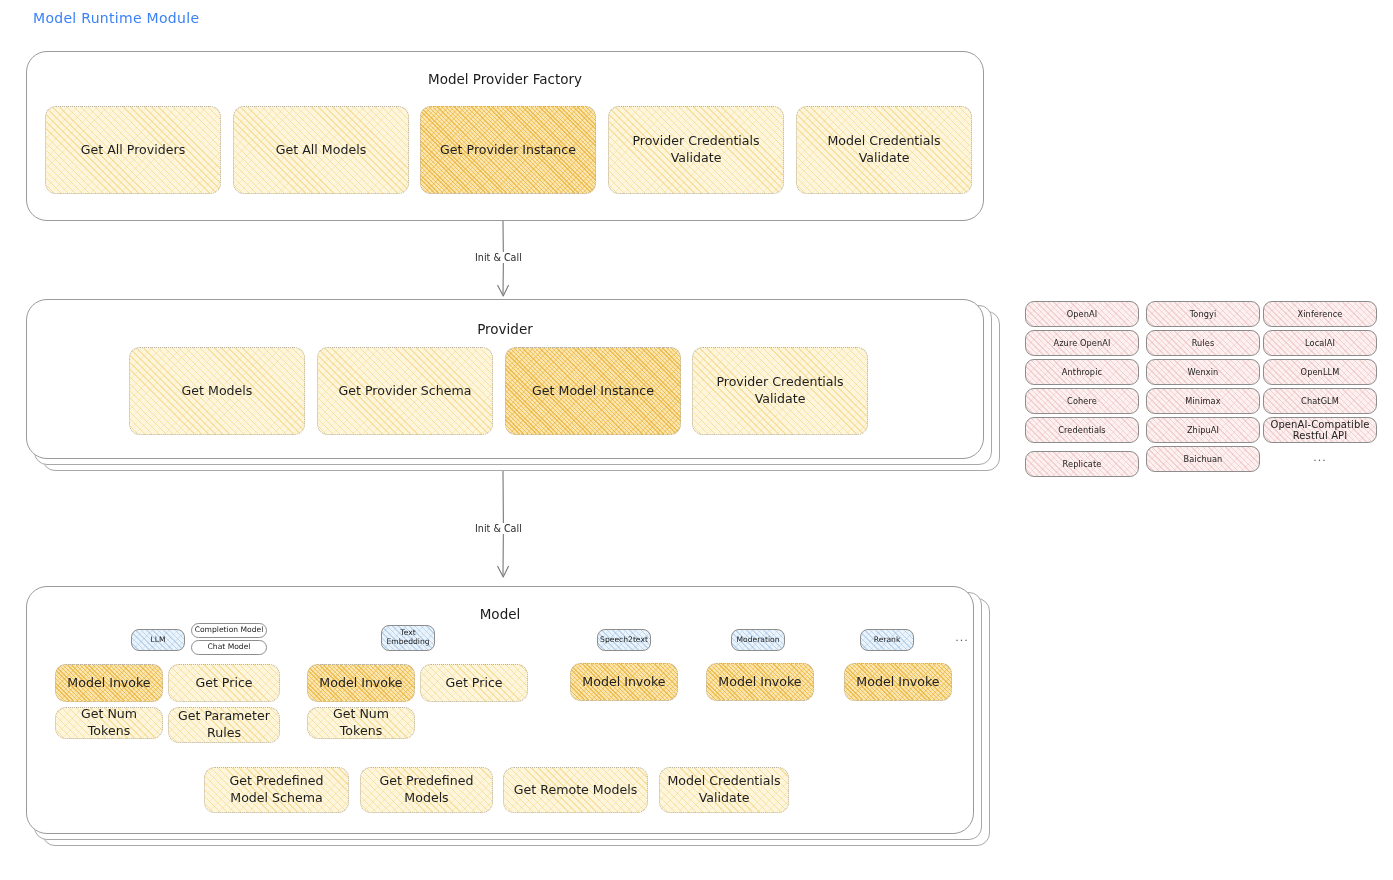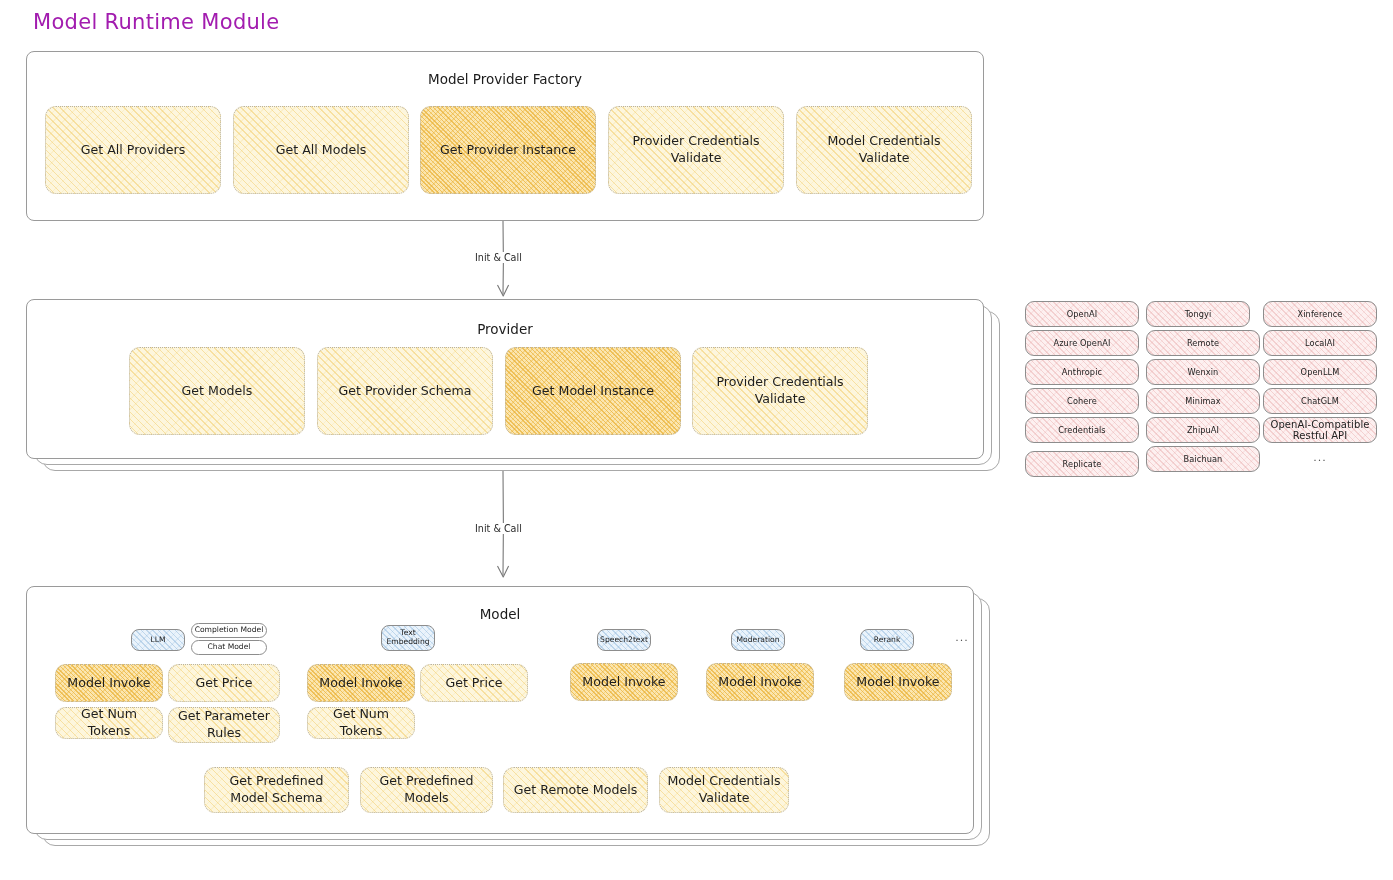--- a/index.html
+++ b/index.html
@@ -40,32 +40,32 @@
     background-image:
       repeating-linear-gradient(45deg, rgba(130,175,215,.42) 0 1px, rgba(0,0,0,0) 1px 4px),
       repeating-linear-gradient(-45deg, rgba(130,175,215,.18) 0 1px, rgba(0,0,0,0) 1px 6px);
   }
 
   
   #page-title {
     position: absolute;
     left: 33px;
     top: 10px;
-    font-size: 21px;
+    font-size: 14px;
     letter-spacing: .3px;
-    color: #a21caf;
+    color: #3b82f6;
     white-space: nowrap;
   }
 
   
   .sheet {
     position: absolute;
     background: #ffffff;
     border: 1.1px solid #9a9a9a;
-    border-radius: 8px;
+    border-radius: 21px;
     box-sizing: border-box;
   }
   .sheet-shadow {
     position: absolute;
     background: #ffffff;
     border: 1.1px solid #a8a8a8;
     border-radius: 13px;
     box-sizing: border-box;
   }
   .sheet-title {
@@ -207,25 +207,25 @@
   <div class="chip hatch-pink" style="left:1025px; top:388px; width:114px; height:26px;">
     <span>Cohere</span>
   </div>
   <div class="chip hatch-pink" style="left:1025px; top:417px; width:114px; height:26px;">
     <span>Credentials</span>
   </div>
   <div class="chip hatch-pink" style="left:1025px; top:451px; width:114px; height:26px;">
     <span>Replicate</span>
   </div>
 
-  <div class="chip hatch-pink" style="left:1146px; top:301px; width:104px; height:26px;border-radius:9px;">
+  <div class="chip hatch-pink" style="left:1146px; top:301px; width:114px; height:26px;border-radius:9px;">
     <span>Tongyi</span>
   </div>
   <div class="chip hatch-pink" style="left:1146px; top:330px; width:114px; height:26px;">
-    <span>Remote</span>
+    <span>Rules</span>
   </div>
   <div class="chip hatch-pink" style="left:1146px; top:359px; width:114px; height:26px;">
     <span>Wenxin</span>
   </div>
   <div class="chip hatch-pink" style="left:1146px; top:388px; width:114px; height:26px;">
     <span>Minimax</span>
   </div>
   <div class="chip hatch-pink" style="left:1146px; top:417px; width:114px; height:26px;">
     <span>ZhipuAI</span>
   </div>

